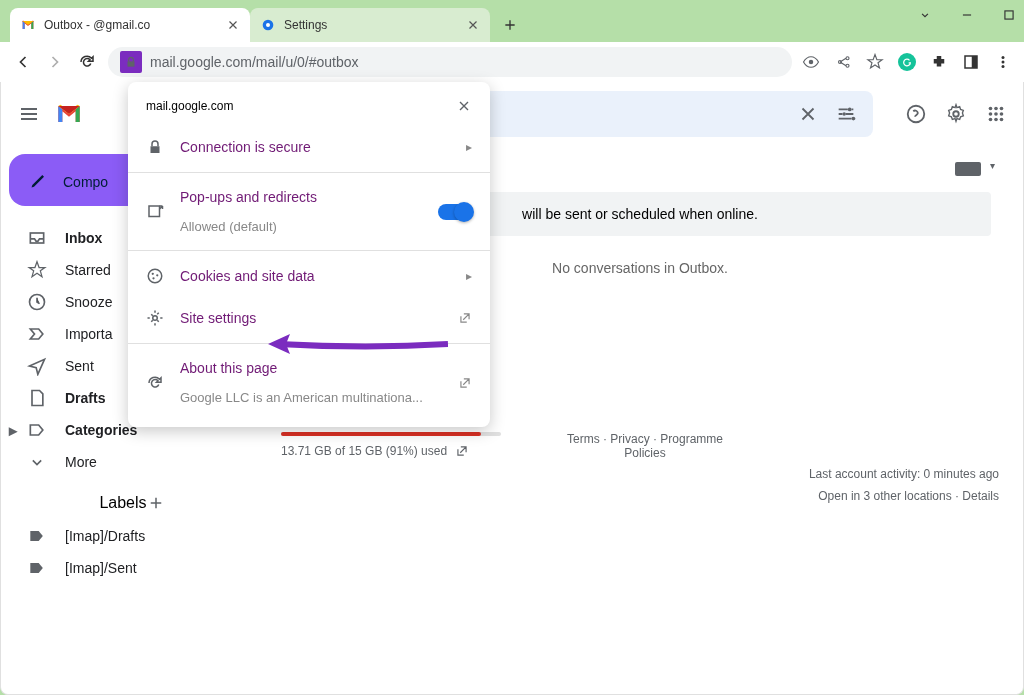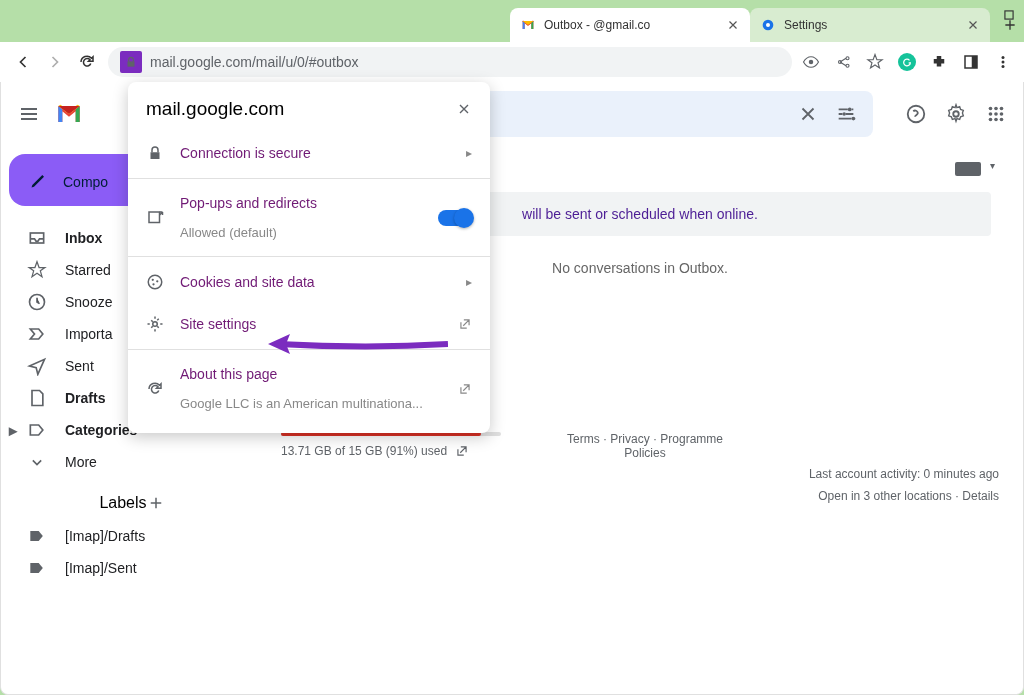--- a/index.html
+++ b/index.html
@@ -3,21 +3,21 @@
   <meta charset="utf-8">
   <style>
     * { margin: 0; padding: 0; box-sizing: border-box; font-family: 'Segoe UI', Arial, sans-serif; }
     body { width: 1024px; height: 695px; background: #b5dfa8; overflow: hidden; position: relative; }
     
     
     .window-controls { position: absolute; top: 8px; right: 8px; display: flex; gap: 28px; align-items: center; }
     .win-ctrl { width: 14px; height: 14px; cursor: pointer; color: #333; }
     
     
-    .tab-bar { height: 42px; display: flex; align-items: flex-end; padding-left: 10px; gap: 0; justify-content: flex-end; }
+    .tab-bar { height: 42px; display: flex; align-items: flex-end; padding-left: 10px; gap: 0; }
     .tab { background: #fff; border-radius: 8px 8px 0 0; height: 34px; display: flex; align-items: center; padding: 0 10px; min-width: 240px; gap: 8px; position: relative; }
     .tab.inactive { background: #d8ecd0; }
     .tab-favicon { width: 16px; height: 16px; }
     .tab-title { font-size: 12px; color: #333; white-space: nowrap; overflow: hidden; flex: 1; }
     .tab-close { width: 14px; height: 14px; cursor: pointer; color: #555; }
     .new-tab { width: 28px; height: 28px; display: flex; align-items: center; justify-content: center; cursor: pointer; margin-left: 6px; margin-bottom: 3px; }
     
     
     .address-row { background: #fff; height: 40px; display: flex; align-items: center; padding: 0 12px; gap: 10px; }
     .nav-btn { width: 22px; height: 22px; cursor: pointer; color: #555; display: flex; align-items: center; justify-content: center; }
@@ -48,36 +48,36 @@
     .nav-label { font-size: 14px; color: #202124; }
     .nav-count { margin-left: auto; font-size: 12px; color: #5f6368; }
     .labels-hdr { display: flex; align-items: center; justify-content: center; padding: 16px 20px 8px 26px; }
     .labels-hdr span { font-size: 16px; font-weight: 500; }
     
     
     .content { flex: 1; padding: 8px 24px; }
     .toolbar { display: flex; justify-content: flex-end; padding: 8px 0; }
     .kbd-icon { width: 26px; height: 14px; background: #5f6368; border-radius: 2px; position: relative; }
     .kbd-icon::after { content: '▾'; position: absolute; right: -14px; top: -2px; font-size: 10px; color: #5f6368; }
-    .banner { background: #f1f3f4; padding: 14px; border-radius: 4px; text-align: center; margin: 8px 8px; font-size: 14px; color: #4c1d95; }
+    .banner { background: #f1f3f4; padding: 14px; border-radius: 4px; text-align: center; margin: 8px 8px; font-size: 14px; color: #000000; }
     .empty-msg { text-align: center; padding: 16px; font-size: 14px; color: #666; }
     
     
     .footer { display: flex; gap: 40px; padding: 20px 0; font-size: 12px; color: #5f6368; align-items: flex-start; }
     .storage { width: 240px; }
     .storage-bar { width: 220px; height: 4px; background: #e0e0e0; border-radius: 2px; margin-bottom: 8px; position: relative; }
     .storage-fill { height: 100%; width: 91%; background: #d93025; border-radius: 2px; }
     .storage-text { display: flex; align-items: center; gap: 8px; }
     .footer-links { flex: 1; text-align: center; }
     .footer-right { text-align: right; width: 230px; line-height: 1.8; margin-top: 32px; }
     
     
     .popup { position: absolute; top: 82px; left: 128px; width: 362px; background: #fff; border-radius: 8px; box-shadow: 0 4px 16px rgba(0,0,0,0.22); z-index: 100; padding-bottom: 10px; }
     .popup-hdr { display: flex; align-items: center; justify-content: space-between; padding: 16px 18px 12px; }
-    .popup-hdr span { font-size: 19px; }
+    .popup-hdr span { font-size: 12px; }
     .popup-item { display: flex; align-items: center; padding: 12px 18px; gap: 16px; cursor: pointer; }
     .popup-icon { width: 18px; height: 18px; color: #5f6368; }
     .popup-txt { flex: 1; font-size: 14px; color: #701a75; }
     .popup-sub { font-size: 13px; color: #888; margin-top: 14px; }
     .popup-chevron { color: #888; font-size: 12px; }
     .popup-ext { width: 14px; height: 14px; color: #888; }
     .popup-divider { height: 1px; background: #e0e0e0; margin: 4px 0; }
     .toggle { width: 34px; height: 16px; background: #1a73e8; border-radius: 10px; position: relative; }
     .toggle::after { content: ''; position: absolute; right: -2px; top: -2px; width: 20px; height: 20px; background: #1a73e8; border-radius: 50%; box-shadow: 0 1px 3px rgba(0,0,0,0.3); }
     

